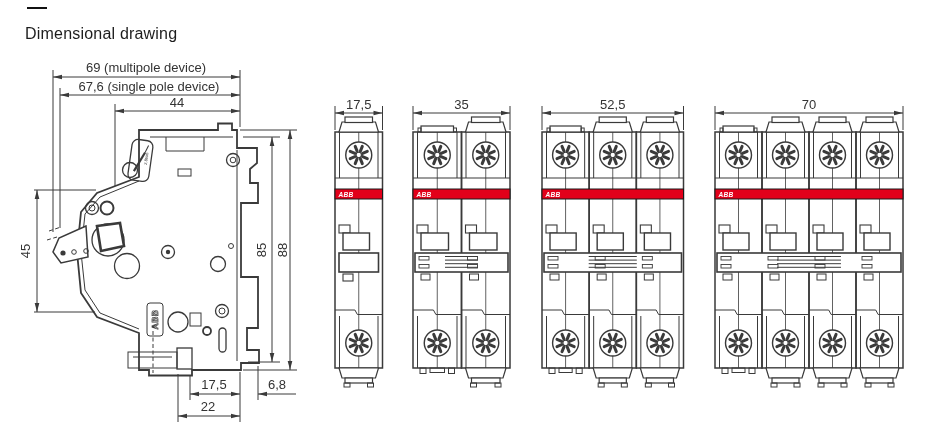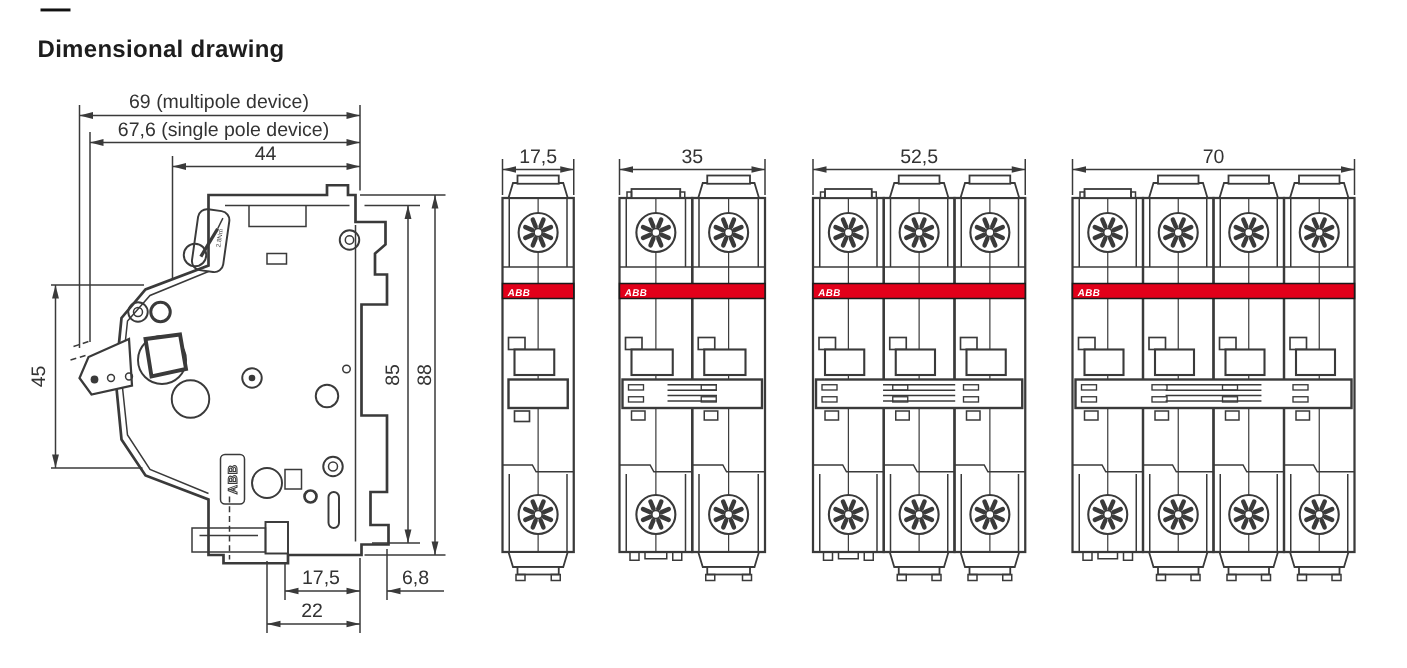--- a/index.html
+++ b/index.html
@@ -1,19 +1,19 @@
 <!DOCTYPE html>
 <html><head>
 <meta charset="utf-8">
 <style>
   html,body{margin:0;padding:0;background:#fff;}
   .canvas{position:relative;width:938px;height:445px;background:#ffffff;overflow:hidden;
           font-family:"Liberation Sans", sans-serif;}
   .dash{position:absolute;left:27px;top:-2px;font-size:20px;font-weight:700;color:#111;line-height:16px;}
-  .title{position:absolute;left:25px;top:25px;font-size:16px;font-weight:700;color:#1d1d1d;letter-spacing:.2px;}
+  .title{position:absolute;left:25px;top:25px;font-size:16px;font-weight:400;color:#1d1d1d;letter-spacing:.2px;}
   svg{position:absolute;left:0;top:0;font-family:"Liberation Sans", sans-serif;}
   .ln{stroke:#3a3a3a;fill:none;stroke-width:1;}
   .ln2{stroke:#3a3a3a;fill:none;stroke-width:1.3;}
   .out{stroke:#3a3a3a;fill:none;stroke-width:1.8;}
   .dim{stroke:#3a3a3a;fill:none;stroke-width:1;}
   .dtx{font-size:13px;fill:#333;}
   .ar{fill:#3a3a3a;stroke:none;}
   .wf{fill:#ffffff;}
   .dsh{stroke:#3a3a3a;fill:none;stroke-width:1;stroke-dasharray:4,2.5;}
 </style>

